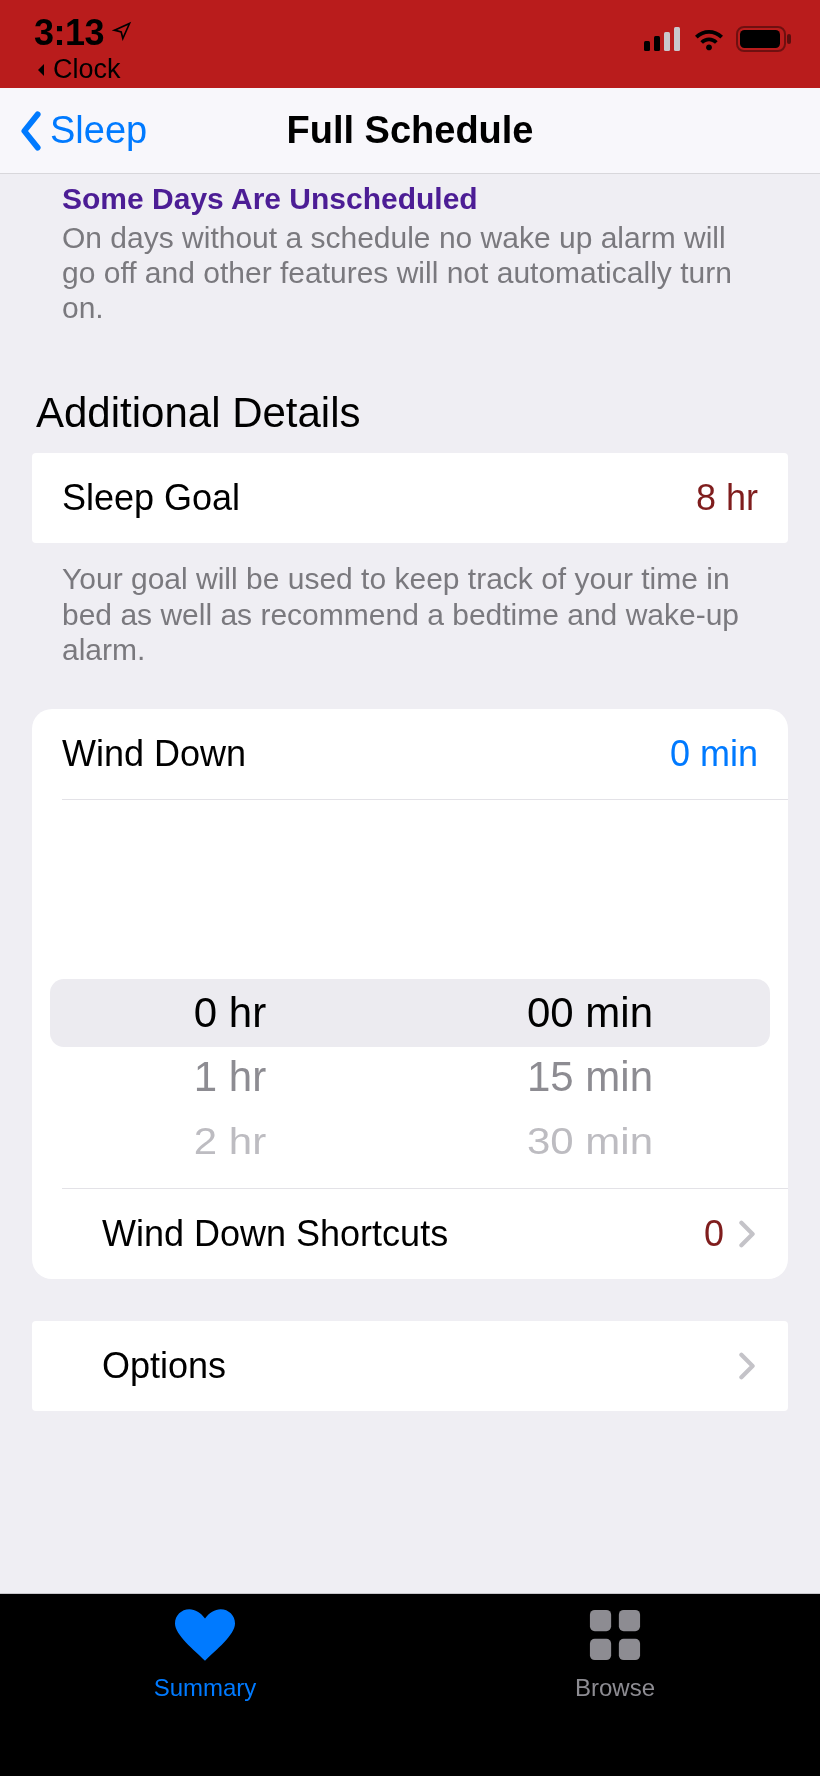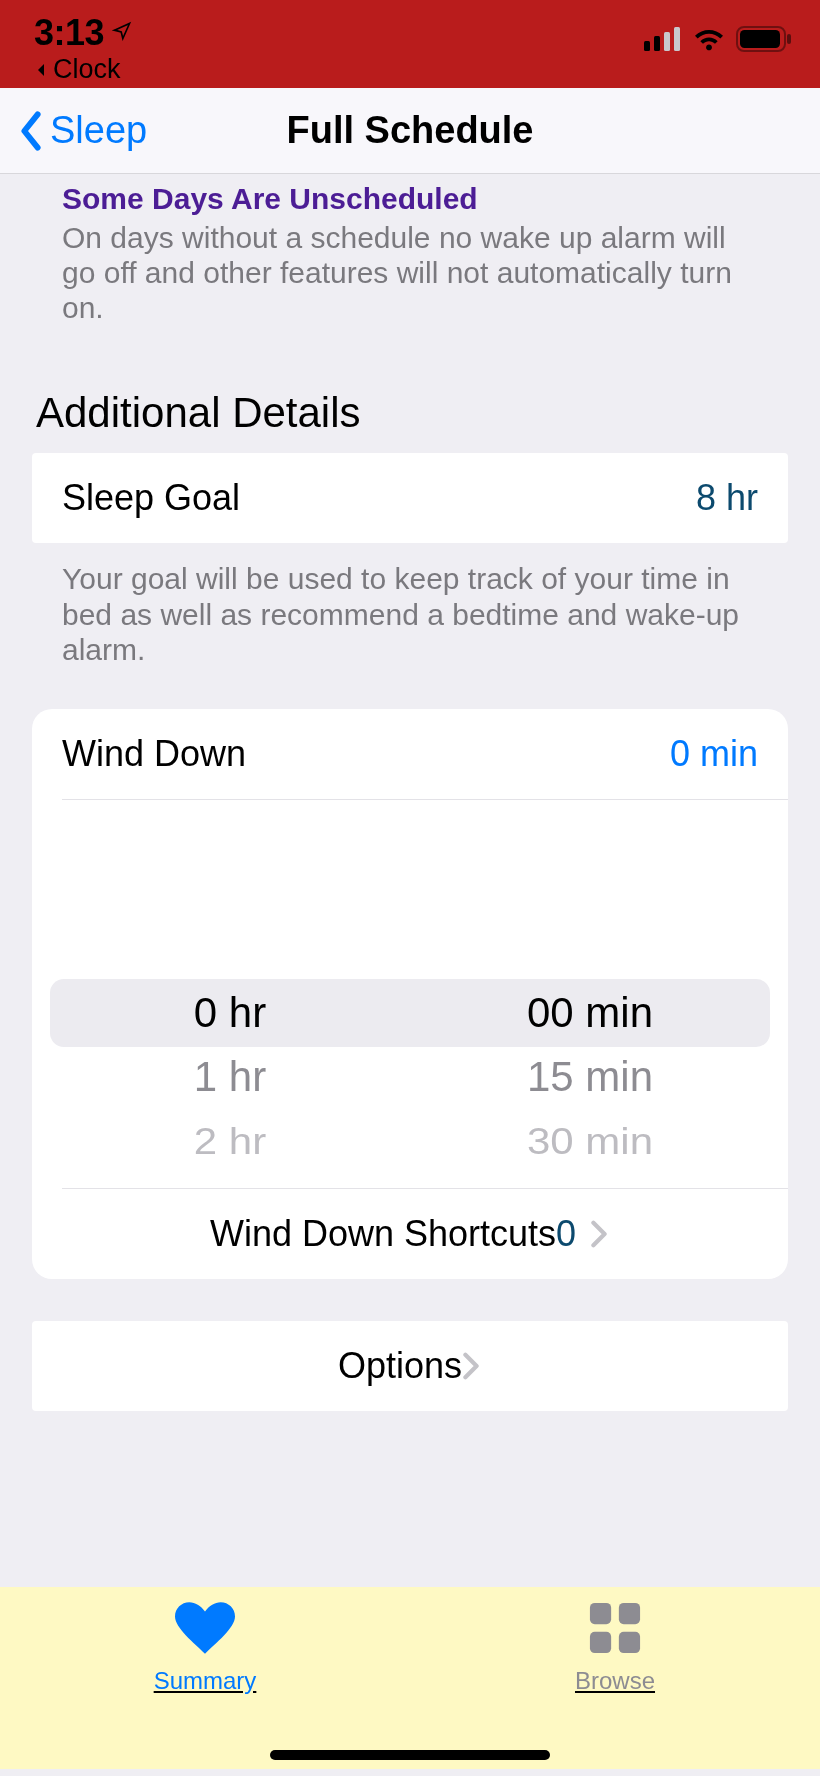--- a/index.html
+++ b/index.html
@@ -112,21 +112,21 @@
     margin: 0 32px;
   }
   .row {
     display: flex;
     align-items: center;
     justify-content: space-between;
     padding: 24px 30px;
     font-size: 36px;
   }
   .row-label { font-weight: 400; color: #000; }
-  .row-value-gray { color: #0c4a6e; font-weight: 400; }
+  .row-value-gray { color: #7f1d1d; font-weight: 400; }
   .row-value-blue { color: #007aff; font-weight: 400; }
 
   .row-sep {
     border-bottom: 1px solid #e3e2e7;
     margin-left: 30px;
   }
 
   .footer-note {
     font-size: 30px;
     color: #7a797e;
@@ -180,45 +180,46 @@
     font-weight: 400;
     color: #000;
     line-height: 1;
   }
   .picker-item.dim1 { color: #8d8c92; }
   .picker-item.dim2 { color: #bdbcc1; transform: scaleY(0.9); }
 
   .row-with-chevron {
     display: flex;
     align-items: center;
-    justify-content: center;
+    justify-content: space-between;
     padding: 24px 32px 24px 30px;
     font-size: 36px;
+    margin-left: 40px;
   }
   .row-right {
     display: flex;
     align-items: center;
     gap: 14px;
   }
   .chevron svg { width: 18px; height: 28px; display: block; }
   .chevron { color: #c4c3c8; }
 
   
   .tabbar-divider {
     position: absolute;
     left: 0; right: 0;
     bottom: 182px;
     height: 1px;
     background: #c8c7cc;
   }
   .tabbar {
     position: absolute;
-    left: 0; right: 0; bottom: 7px;
+    left: 0; right: 0; bottom: 0;
     height: 182px;
-    background: #fef9c3;
+    background: #000000;
     display: flex;
     padding-top: 14px;
     text-decoration: underline;
   }
   .tab {
     flex: 1;
     display: flex;
     flex-direction: column;
     align-items: center;
     gap: 6px;

